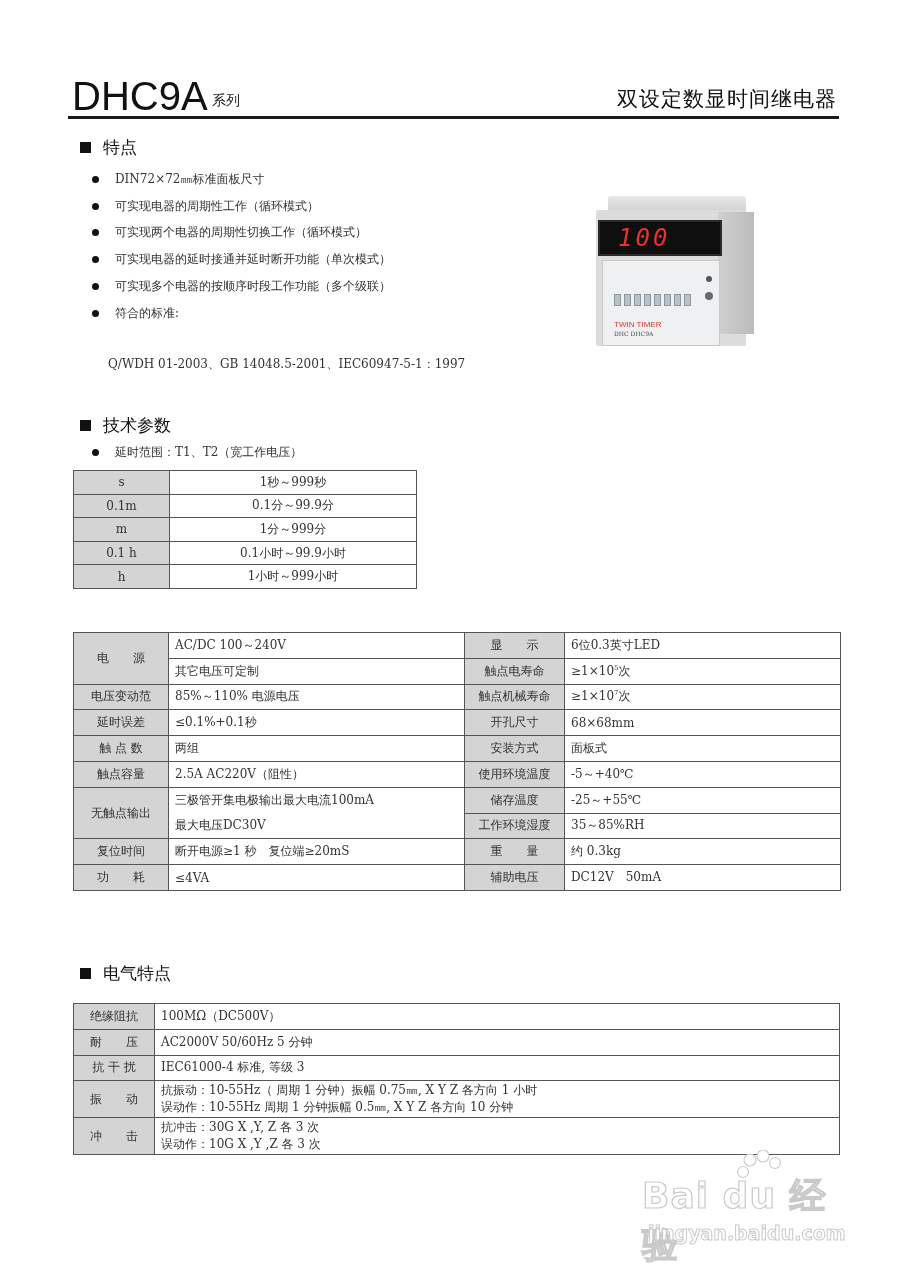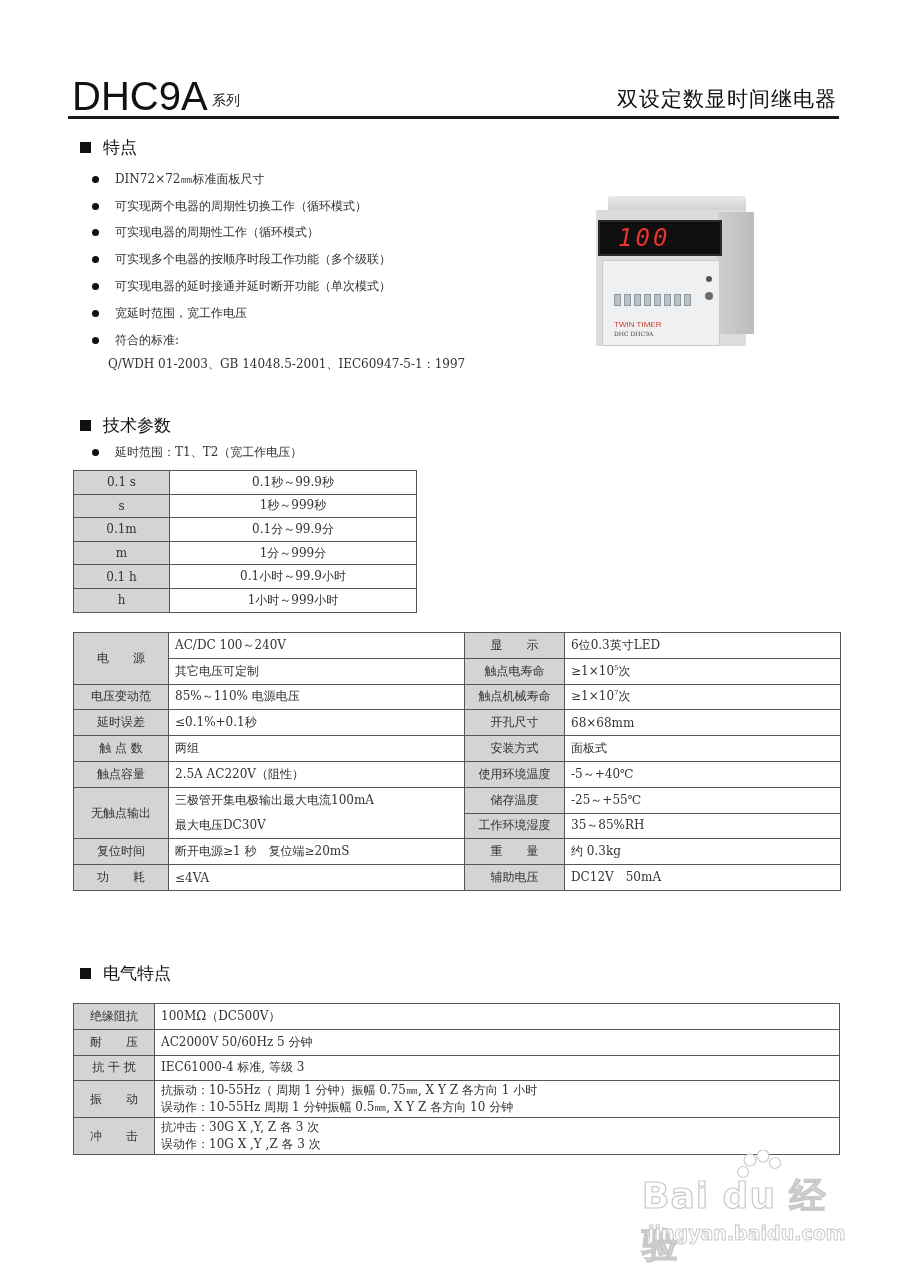--- a/index.html
+++ b/index.html
@@ -85,37 +85,33 @@
   <span>特点</span>
 </div>
 
 <div class="abs features">
   <div class="feature">
       <span class="dot"></span>
       <span>DIN72×72㎜标准面板尺寸</span>
     </div>
   <div class="feature">
       <span class="dot"></span>
+      <span>可实现电器的周期性工作（循环模式）</span>
+    </div>
+  <div class="feature">
+      <span class="dot"></span>
       <span>可实现两个电器的周期性切换工作（循环模式）</span>
     </div>
   <div class="feature">
       <span class="dot"></span>
-      <span>可实现电器的周期性工作（循环模式）</span>
+      <span>可实现电器的延时接通并延时断开功能（单次模式）</span>
     </div>
   <div class="feature">
       <span class="dot"></span>
       <span>可实现多个电器的按顺序时段工作功能（多个级联）</span>
-    </div>
-  <div class="feature">
-      <span class="dot"></span>
-      <span>可实现电器的延时接通并延时断开功能（单次模式）</span>
-    </div>
-  <div class="feature">
-      <span class="dot"></span>
-      <span>宽延时范围，宽工作电压</span>
     </div>
   <div class="feature">
       <span class="dot"></span>
       <span>符合的标准:</span>
     </div>
 </div>
 <div class="abs standards">Q/WDH 01-2003、GB 14048.5-2001、IEC60947-5-1：1997</div>
 
 <div class="abs product">
   <div class="prod-top"></div>
@@ -145,24 +141,20 @@
   <span class="sq"></span>
   <span>技术参数</span>
 </div>
 <div class="abs tech-sub">
   <span class="dot"></span>
   <span>延时范围：T1、T2（宽工作电压）</span>
 </div>
 
 <table class="range-table">
   <tbody>
-      <tr>
-        <td class="lbl">0.1 s</td>
-        <td>0.1秒～99.9秒</td>
-      </tr>
   <tr>
         <td class="lbl">s</td>
         <td>1秒～999秒</td>
       </tr>
   <tr>
         <td class="lbl">0.1m</td>
         <td>0.1分～99.9分</td>
       </tr>
   <tr>
         <td class="lbl">m</td>

